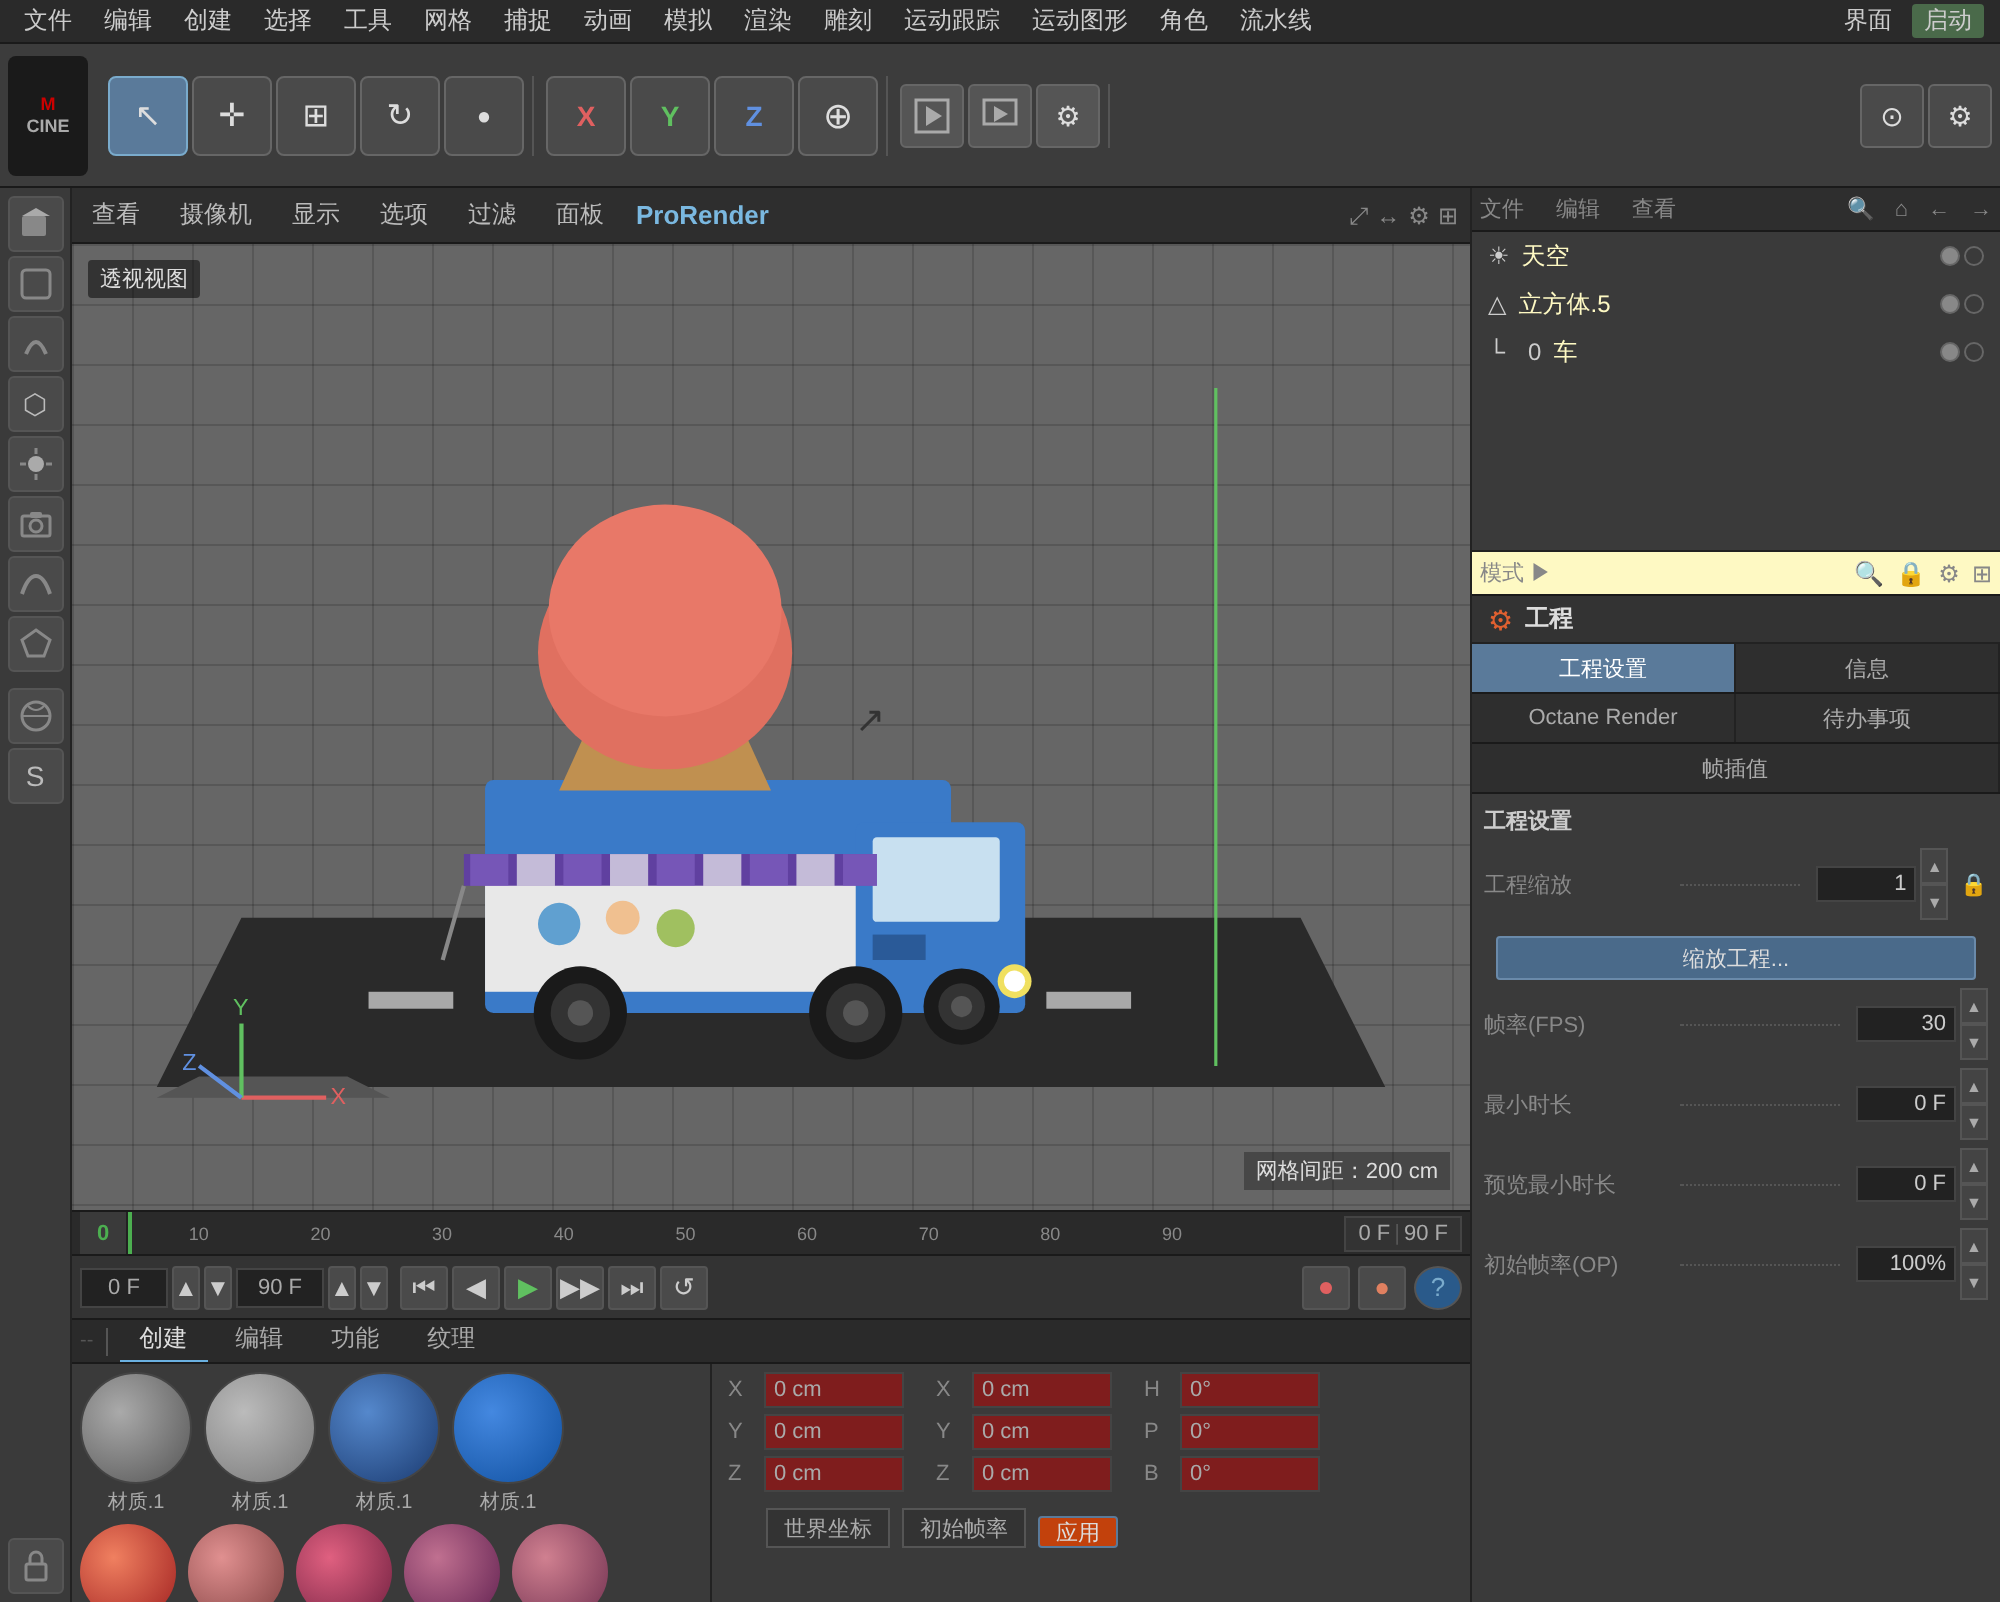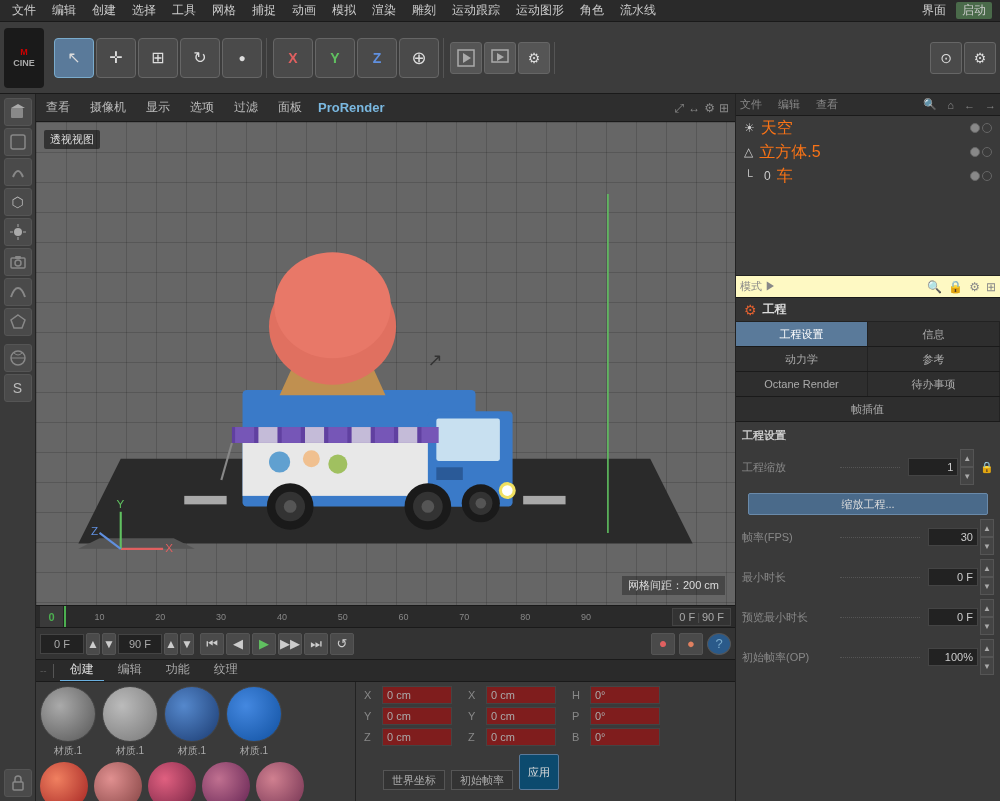--- a/index.html
+++ b/index.html
@@ -314,25 +314,25 @@
     .coord-field {
       background: #7f1d1d;
       border: 1px solid #444;
       color: #aaa;
       font-size: 11px;
       height: 18px;
       width: 70px;
       padding: 0 4px;
     }
     .coord-btn {
-      background: #0c4a6e;
+      background: #c2410c;
       border: 1px solid #5a7a9a;
       color: #ddd;
       font-size: 11px;
-      height: 36px;
+      height: 16px;
       padding: 0 8px;
       cursor: pointer;
       border-radius: 2px;
     }
     .coord-mode-btn {
       background: #333;
       border: 1px solid #555;
       color: #aaa;
       font-size: 11px;
       height: 20px;
@@ -379,21 +379,21 @@
     .obj-list-toolbar span { color: #888; font-size: 11px; }
     .obj-item {
       height: 24px;
       display: flex;
       align-items: center;
       padding: 0 8px;
       gap: 6px;
       cursor: pointer;
     }
     .obj-icon { font-size: 12px; }
-    .obj-name { font-size: 16px; color: #f97316; flex: 1; }
+    .obj-name { font-size: 12px; color: #fef9c3; flex: 1; }
     .obj-controls { display: flex; gap: 2px; }
     .obj-ctrl-dot {
       width: 10px; height: 10px;
       border-radius: 50%;
       border: 1px solid #666;
     }
     .props-toolbar {
       height: 22px;
       background: #fef9c3;
       display: flex;
@@ -969,24 +969,20 @@
       <span class="props-title-icon">⚙</span>
       <span class="props-title-text">工程</span>
     </div>
 
     <div class="props-tabs">
       <div class="props-tab active">工程设置</div>
       <div class="props-tab">信息</div>
     </div>
 
     <div class="props-tabs">
-      <div class="props-tab">动力学</div>
-      <div class="props-tab">参考</div>
-    </div>
-    <div class="props-tabs">
       <div class="props-tab">Octane Render</div>
       <div class="props-tab">待办事项</div>
     </div>
     <div class="props-tabs">
       <div class="props-tab">帧插值</div>
     </div>
 
     <div class="props-content">
       <div style="font-size:11px; color:#ccc; font-weight:bold; margin-bottom:6px;">工程设置</div>
 

